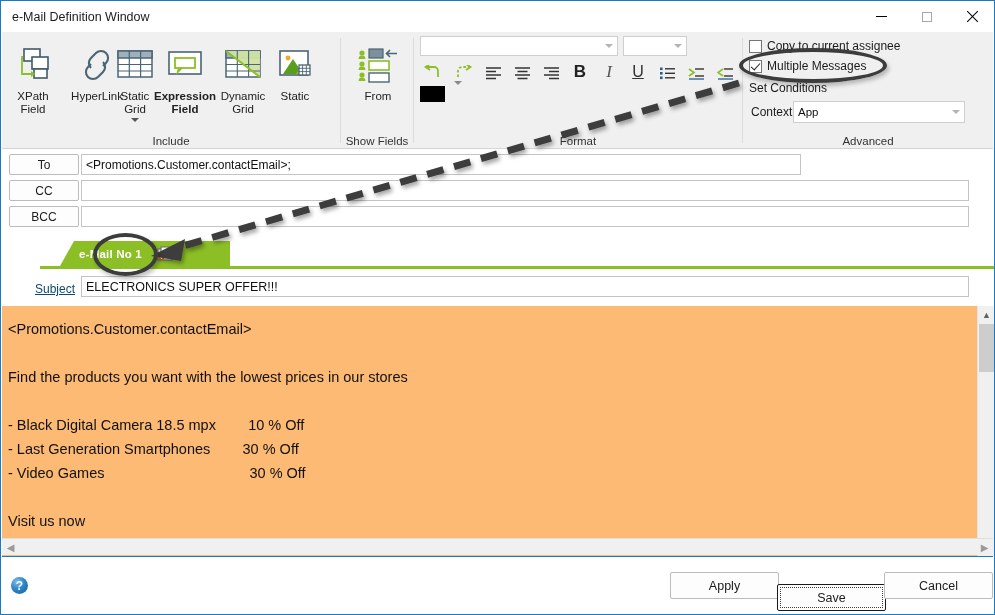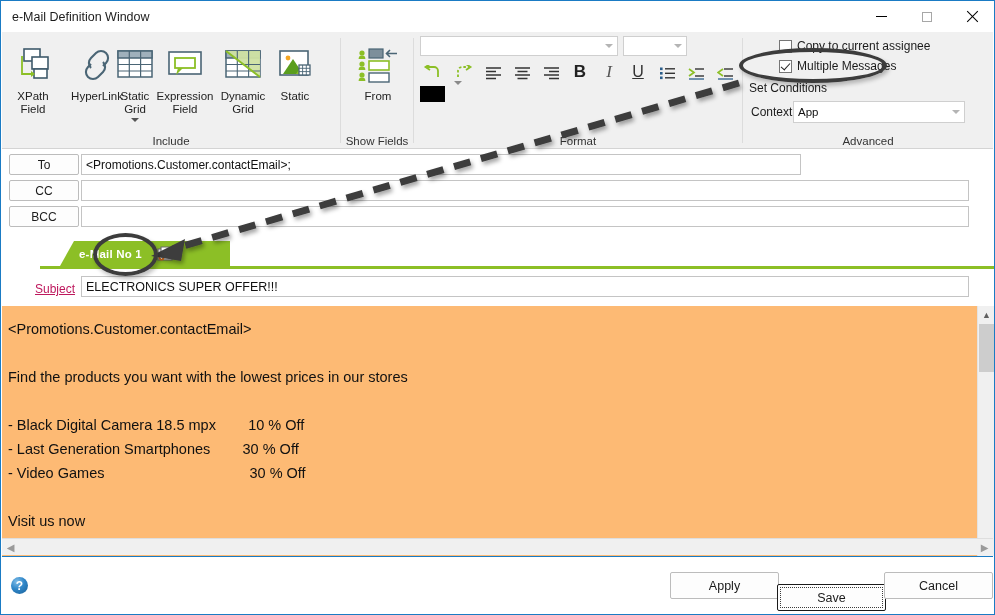--- a/index.html
+++ b/index.html
@@ -98,21 +98,21 @@
     border-right: 4px solid transparent; border-top: 4px solid #b4b4b4;
   }
   .tri.dark { border-top-color: #8a8a8a; }
 
   .swatch-btn {
     position: absolute; display: flex; align-items: center; cursor: default;
   }
   .swatch { width: 25px; height: 16px; background: #000000; }
 
   
-  .cbrow { position: absolute; display: flex; align-items: center; cursor: default; margin-left: 30px; }
+  .cbrow { position: absolute; display: flex; align-items: center; cursor: default; }
   .cbox {
     width: 13px; height: 13px; border: 1px solid #767676; background: #fff;
     position: relative; flex: none;
   }
   .cbox.checked:after {
     content: ""; position: absolute; left: 3px; top: 0px;
     width: 4px; height: 8px; border: solid #222; border-width: 0 1.6px 1.6px 0;
     transform: rotate(42deg);
   }
   .cbrow .cl { font-size: 12px; color: #1b1b1b; margin-left: 5px; white-space: nowrap; }
@@ -151,21 +151,21 @@
     position: absolute; left: 112px; top: 3px; width: 26px; height: 20px;
     display: flex; align-items: center; justify-content: center; cursor: default;
   }
   .tab-underline {
     position: absolute; left: 0; top: 25px; width: 991px; height: 3px;
     background: #8cbf26;
   }
 
   
   .subj-lbl {
-    position: absolute; font-size: 12px; color: #be185d; text-decoration: underline;
+    position: absolute; font-size: 12px; color: #0c4a6e; text-decoration: underline;
   }
   .subj-input {
     position: absolute; height: 21px; background: #fff; border: 1px solid #c4c4c4;
     font-size: 12.5px; color: #111; display: flex; align-items: center;
     padding-left: 4px; white-space: nowrap; overflow: hidden;
   }
 
   
   .bodybox {
     position: absolute; left: 1px; top: 305px; width: 991px; height: 250px;
@@ -293,21 +293,21 @@
               <line x1="15.3" y1="6" x2="15.3" y2="32"></line>
               <line x1="26.6" y1="6" x2="26.6" y2="32"></line>
             </g>
           </svg>
         </div>
         <div class="lbl">Static
 Grid</div>
         <div class="caret-dn"></div>
       </div>
 
-      <div class="bigbtn" style="left:150px; width:66px;">
+      <div class="bigbtn" style="left:150px; width:66px;font-weight:bold;">
         <div class="ic">
           <svg width="42" height="42" viewBox="0 0 42 42">
             <rect x="5" y="8" width="32" height="22" fill="#fff" stroke="#4a6575" stroke-width="1.6"></rect>
             <rect x="11" y="14" width="20" height="10" fill="none" stroke="#8cbf26" stroke-width="1.8"></rect>
             <path d="M14 24 l-2 7 l7 -7 z" fill="#8cbf26"></path>
           </svg>
         </div>
         <div class="lbl">Expression
 Field</div>
       </div>

